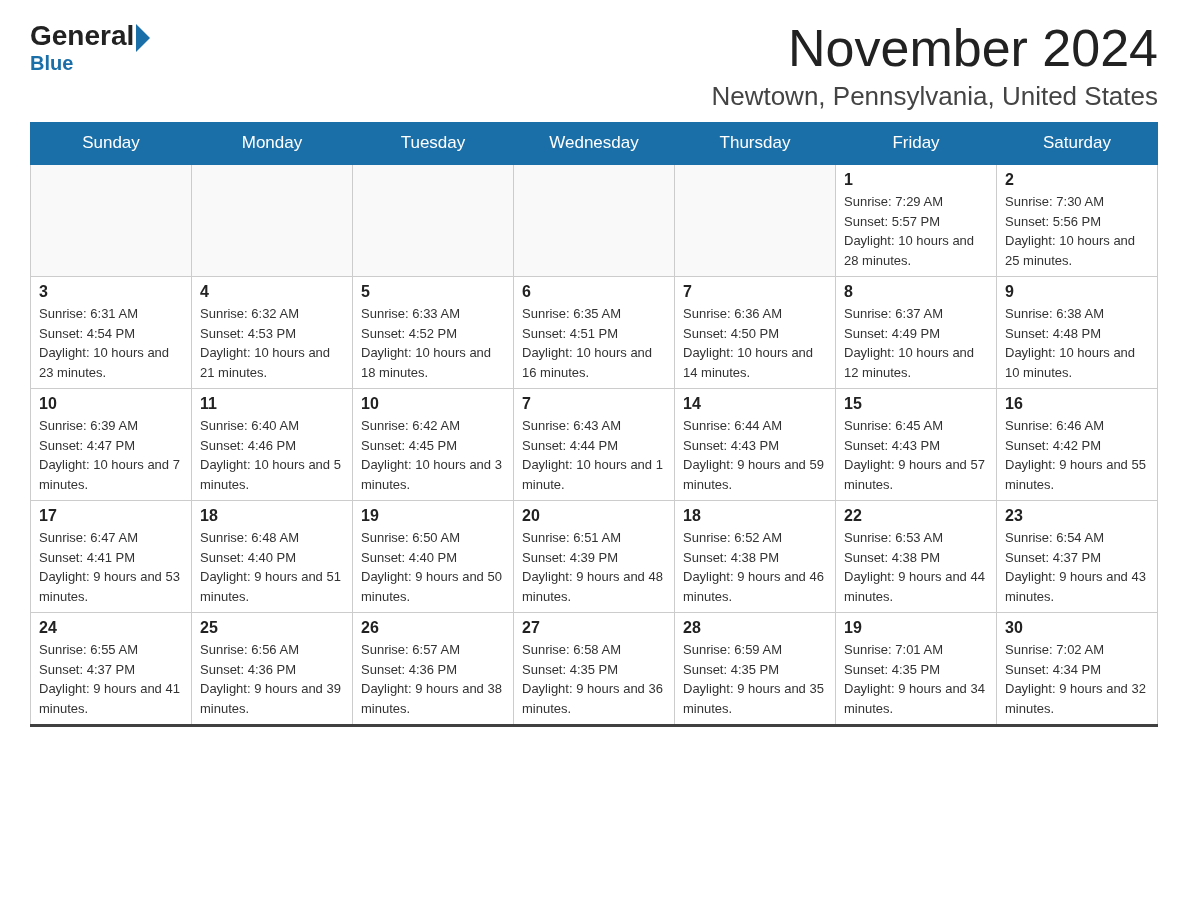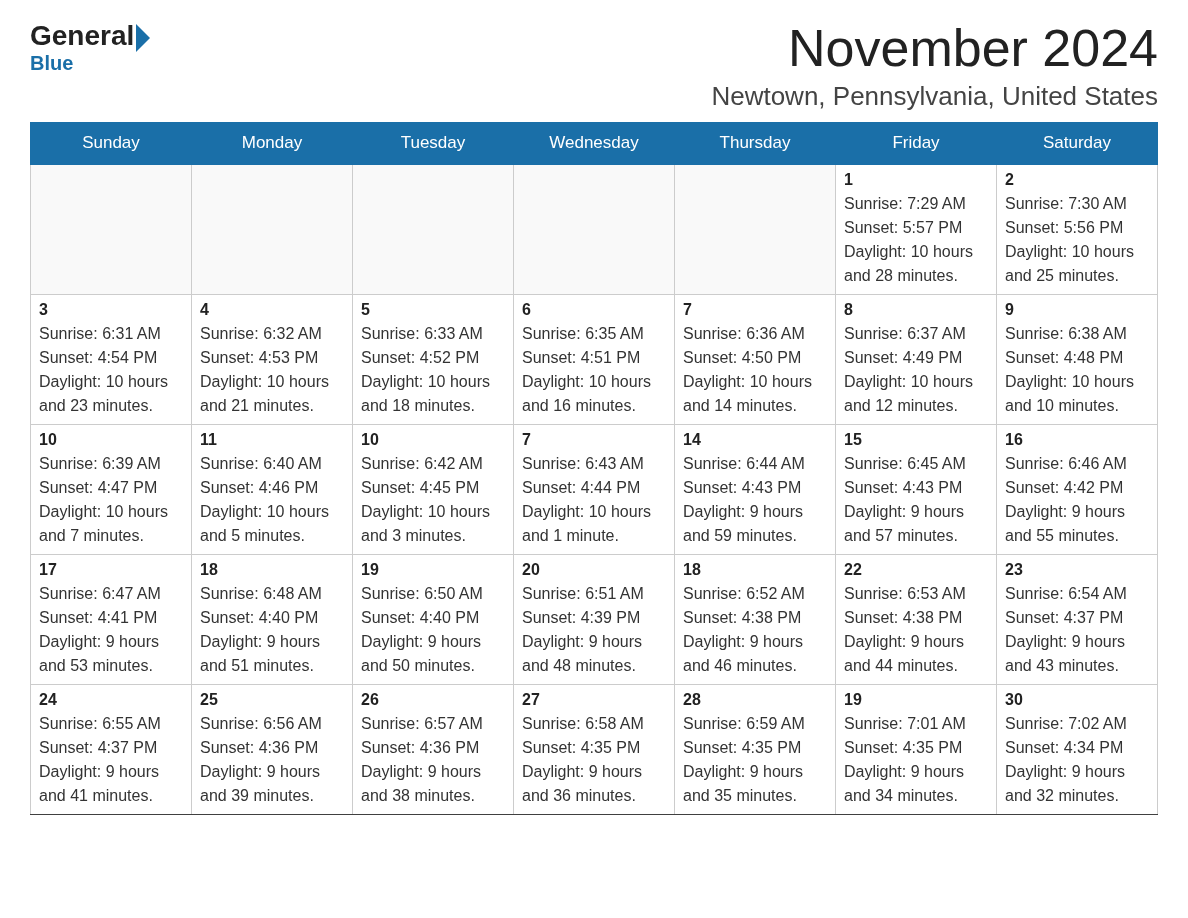--- a/index.html
+++ b/index.html
@@ -87,29 +87,29 @@
       border-top: 2px solid #1a6fa8;
     }
     .day-number {
       font-size: 16px;
       font-weight: bold;
       color: #222;
       display: block;
       margin-bottom: 3px;
     }
     .day-info {
-      font-size: 16px;
+      font-size: 13px;
       color: #333;
       line-height: 1.5;
     }
     .empty-cell {
       background: #f9f9f9;
     }
     .calendar tbody tr td {
-      border-bottom: 1px solid #404040;
+      border-bottom: 3px solid #404040;
     }
     .calendar tbody tr:not(:last-child) td {
       border-bottom: 1px solid #ccc;
     }
   </style>
 </head>
 <body>
 
 <div class="header">
   <div class="logo-container">

